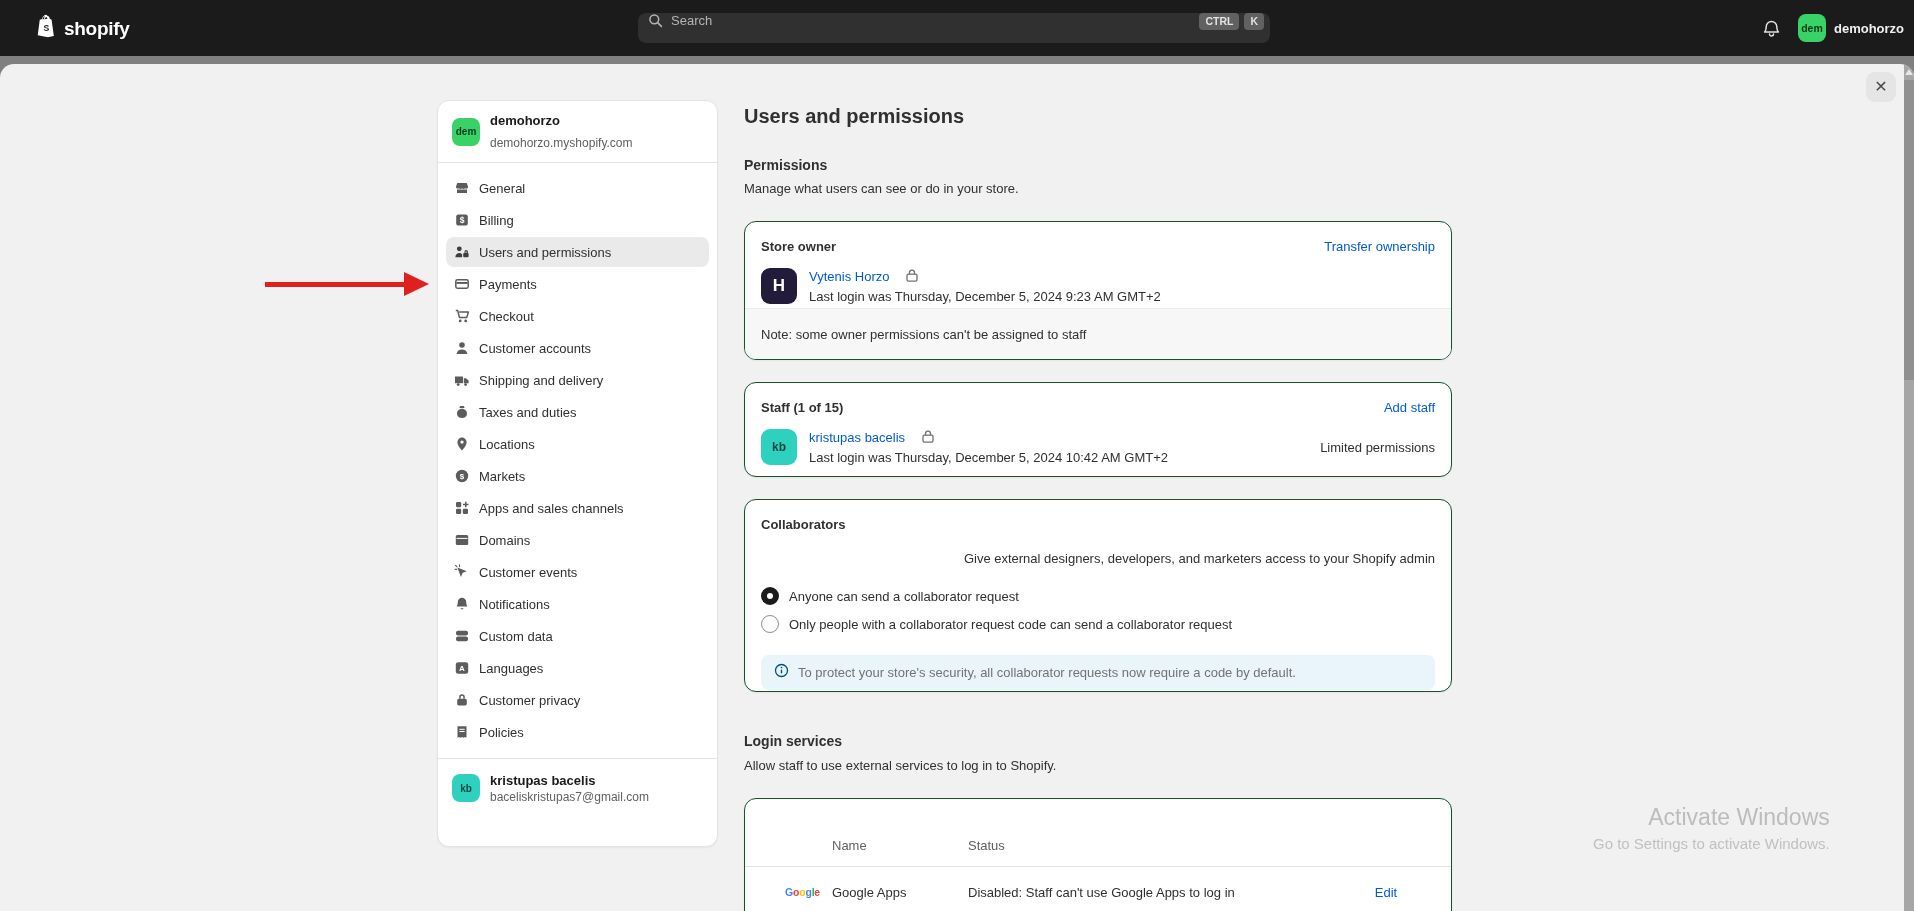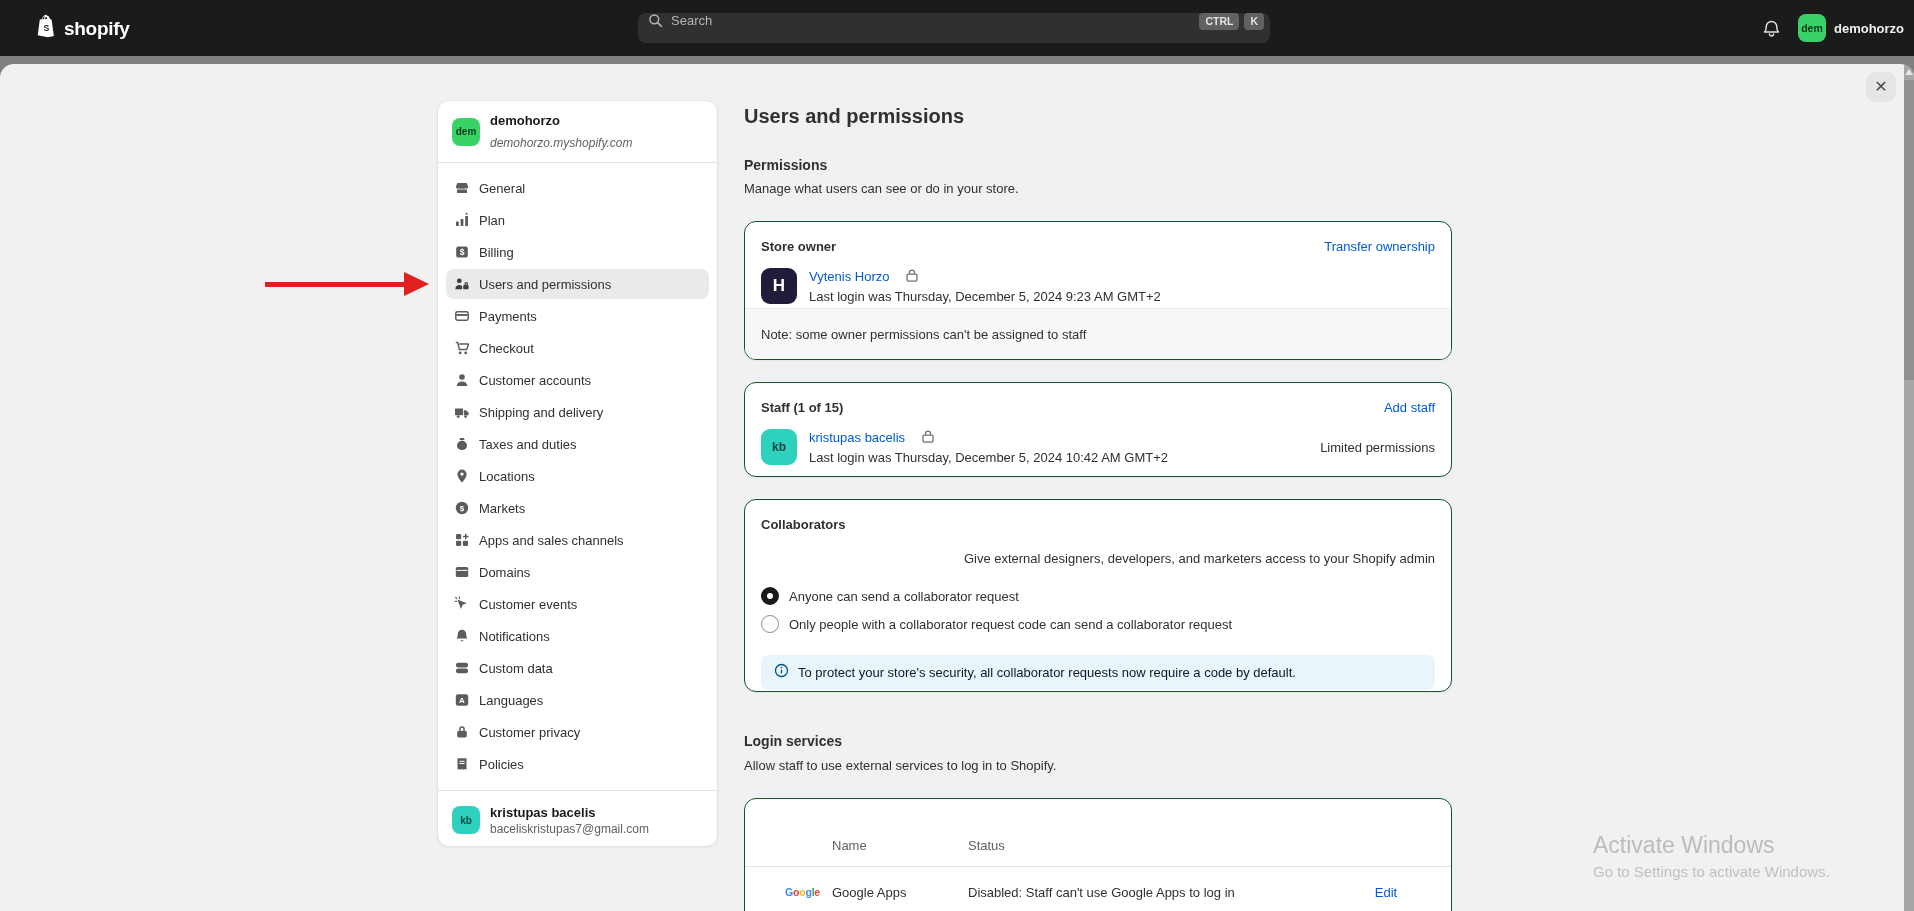--- a/index.html
+++ b/index.html
@@ -41,21 +41,21 @@
   .arrow-head { position:absolute; left:404px; top:208px; width:0; height:0;
     border-top:12px solid transparent; border-bottom:12px solid transparent; border-left:25px solid #e01f1f; }
 
   
   .panel { position:absolute; left:437px; top:36px; width:281px; height:747px; background:#fff;
     border:1px solid #e3e3e3; border-radius:12px; box-shadow:0 1px 2px rgba(0,0,0,.05); }
   .panel-head { height:62px; border-bottom:1px solid #e3e3e3; display:flex; align-items:center;
     gap:10px; padding:0 14px; }
   .av-dem-side { width:28px; height:28px; background:#38d267; color:#0b3a1e; font-size:10px; }
   .store-name { font-size:13px; font-weight:bold; color:#1a1a1a; }
-  .store-domain { font-size:12px; color:#616161; margin-top:8px;font-style:italic; }
+  .store-domain { font-size:12px; color:#616161; margin-top:8px; }
   .nav { padding:10px 8px 9px 8px; }
   .nav-item { height:30px; margin-bottom:2px; display:flex; align-items:center; gap:9px;
     padding:0 8px; border-radius:8px; font-size:13px; color:#303030; cursor:default; }
   .nav-item.active { background:#eaeaea; font-weight:450; }
   .nic { width:16px; height:16px; display:flex; }
   .nic svg { display:block; }
   .panel-foot { border-top:1px solid #e3e3e3; height:59px; display:flex; align-items:center;
     gap:10px; padding:0 14px; }
   .av-kb { width:28px; height:28px; background:#2ed1be; color:#0d4a42; font-size:10px; }
   .foot-name { font-size:13px; font-weight:bold; color:#1a1a1a; }
@@ -86,34 +86,34 @@
   .card3 { height:193px; margin-bottom:40px; }
   .collab-desc { font-size:13px; color:#303030; margin-top:16px; line-height:18px;text-align:right; }
   .radio-row { display:flex; align-items:center; gap:10px; margin-top:18px; height:20px; }
   .radio-row + .radio-row { margin-top:8px; }
   .radio { width:18px; height:18px; border-radius:50%; background:#fff; }
   .radio.sel { border:6px solid #1a1a1a; }
   .radio.unsel { border:1.5px solid #898f94; }
   .radio-label { font-size:13px; color:#303030; }
   .banner { margin-top:21px; height:35px; background:#eaf4fb; border-radius:8px; display:flex;
     align-items:center; gap:9px; padding:0 13px; }
-  .banner-text { font-size:13px; color:#0f172a; font-weight:450; }
+  .banner-text { font-size:13px; color:#737373; font-weight:450; }
   .card4 { height:180px; }
   .tbl-row { display:grid; grid-template-columns:47px 136px 1fr 70px; align-items:center;
     padding:0 30px 0 40px; }
   .tbl-head { height:68px; padding-top:24px; border-bottom:1px solid #e3e3e3; }
   .tbl-head > div { display:flex; align-items:center; height:44px; }
   .col-h { font-size:13px; color:#616161; }
   .tbl-data { height:50px; }
   .cell { font-size:13px; color:#303030; }
   .g-logo { font-size:10.5px; font-weight:bold; letter-spacing:-0.2px; }
   .edit-cell { text-align:center; }
 
   
-  .wm { position:absolute; left:1593px; top:768px; color:#bcbcbc; }
+  .wm { position:absolute; left:1593px; top:740px; color:#bcbcbc;text-align:right; }
   .wm1 { font-size:23px; font-weight:300; }
   .wm2 { font-size:15px; margin-top:4px; color:#c0c0c0; }
 </style>
 </head>
 <body>
 
 <div class="topbar">
   <div class="brand">
     <span>
       <svg width="23" height="25" viewBox="0 0 24 26">
@@ -176,31 +176,20 @@
         <span class="nic">
               <svg width="16" height="16" viewBox="0 0 16 16" fill="#5c5c5c">
                 <path d="M2 6.5 3.3 3h9.4L14 6.5v.5a1.8 1.8 0 0 1-3 1.2 1.8 1.8 0 0 1-3 0 1.8 1.8 0 0 1-3 0A1.8 1.8 0 0 1 2 7z"></path>
                 <path d="M3 9.4h10V13H3z"></path>
               </svg>
             </span>
         <span>General</span>
       </div>
       <div class="nav-item">
         <span class="nic">
-              <svg width="16" height="16" viewBox="0 0 16 16" fill="#5c5c5c">
-                <rect x="2" y="9.5" width="2.8" height="4.5" rx="0.6"></rect>
-                <rect x="6.6" y="7" width="2.8" height="7" rx="0.6"></rect>
-                <rect x="11.2" y="4" width="2.8" height="10" rx="0.6"></rect>
-                <circle cx="12.6" cy="1.7" r="1"></circle>
-              </svg>
-            </span>
-        <span>Plan</span>
-      </div>
-      <div class="nav-item">
-        <span class="nic">
               <svg width="16" height="16" viewBox="0 0 16 16">
                 <rect x="2.2" y="2.4" width="11.6" height="11.2" rx="2.2" fill="#5c5c5c"></rect>
                 <text x="8" y="11" font-size="8.5" font-weight="bold" fill="#fff" text-anchor="middle">$</text>
               </svg>
             </span>
         <span>Billing</span>
       </div>
       <div class="nav-item active">
         <span class="nic">
               <svg width="16" height="16" viewBox="0 0 16 16" fill="#3d3d3d">

